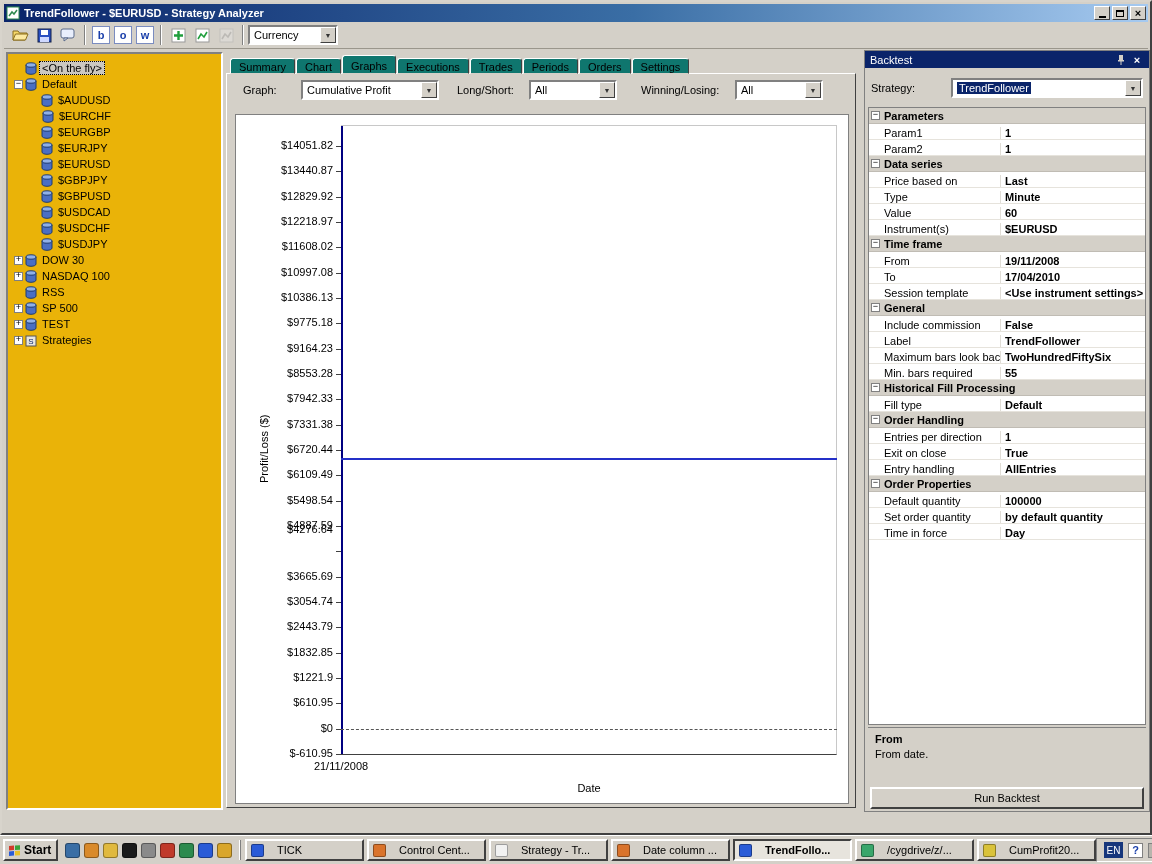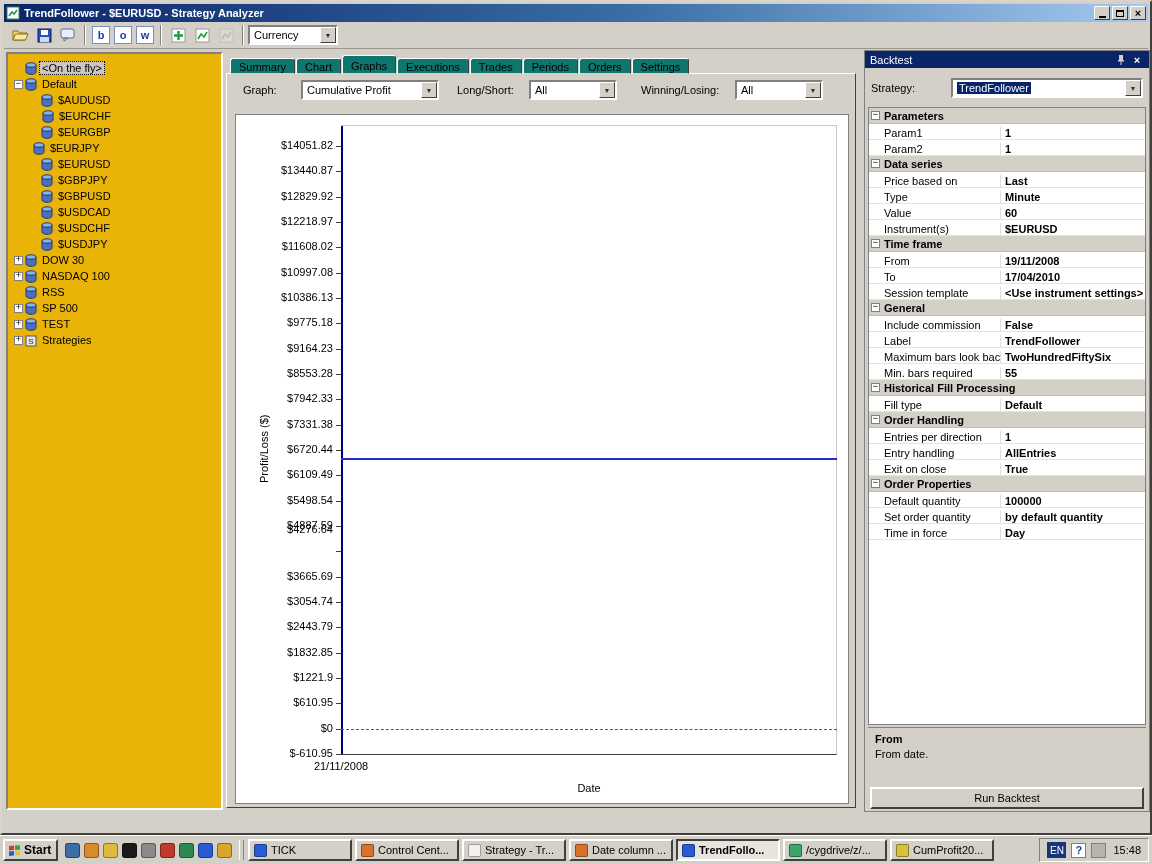--- a/index.html
+++ b/index.html
@@ -100,22 +100,22 @@
     border:2px solid; border-color:#fff #404040 #404040 #fff; text-align:center; padding-top:3px; }
   
   .taskbar { position:absolute; left:0; top:835px; width:1152px; height:29px; background:#d4d0c8;
     border-top:1px solid #fff; display:flex; align-items:center; padding:0 3px; }
   .start-btn { flex:0 0 55px; height:22px; background:#d4d0c8; border:2px solid; border-color:#fff #404040 #404040 #fff;
     display:flex; align-items:center; gap:3px; padding:0 3px; font-weight:bold; font-size:12px; }
   .ql { display:flex; gap:4px; align-items:center; margin:0 7px; }
   .ql-icon { width:15px; height:15px; border-radius:3px; border:1px solid rgba(0,0,0,.35); }
   .tb-handle { width:5px; height:20px; border-left:1px solid #fff; border-right:1px solid #808080; margin-right:4px; }
   .task-btns { display:flex; gap:3px; align-items:center; }
-  .task-btn { width:104px; height:22px; background:#d4d0c8; border:2px solid; border-color:#fff #404040 #404040 #fff;
-    display:flex; align-items:center; gap:4px; padding:0 4px; overflow:hidden; }
+  .task-btn { width:119px; height:22px; background:#d4d0c8; border:2px solid; border-color:#fff #404040 #404040 #fff;
+    display:flex; align-items:center; gap:13px; padding:0 4px; overflow:hidden; }
   .task-btn.pressed { border-color:#404040 #fff #fff #404040; background:#e7e4dd; font-weight:bold; }
   .task-icon { flex:0 0 13px; width:13px; height:13px; border-radius:2px; border:1px solid rgba(0,0,0,.35); }
   .task-label { white-space:nowrap; overflow:hidden; }
   .tray { margin-left:auto; height:24px; border:1px solid; border-color:#808080 #fff #fff #808080;
     display:flex; align-items:center; gap:5px; padding:0 7px; }
   .lang-badge { width:19px; height:16px; background:#16367c; color:#fff; font-size:10px;
     display:flex; align-items:center; justify-content:center; }
   .tray-ico { width:15px; height:15px; background:#fff; border:1px solid #808080; color:#1a3faa;
     font-weight:bold; display:flex; align-items:center; justify-content:center; font-size:11px; }
   .tray-ico.plain { background:#b8b4ac; }
@@ -242,21 +242,21 @@
       <div class="tree-row" style="padding-left: 20px;">
         <span class="expander"></span>
         <span class="tree-icon">
           <svg width="12" height="13">
             <path d="M1 3v7c0 1.3 2.2 2.3 5 2.3s5-1 5-2.3V3" fill="#4a6fc3" stroke="#1d3a6e"></path>
             <ellipse cx="6" cy="3" rx="5" ry="2.2" fill="#8fb0e8" stroke="#1d3a6e"></ellipse>
           </svg>
         </span>
         <span class="tree-label">$EURGBP</span>
       </div>
-      <div class="tree-row" style="padding-left: 12px;">
+      <div class="tree-row" style="padding-left: 20px;">
         <span class="expander"></span>
         <span class="tree-icon">
           <svg width="12" height="13">
             <path d="M1 3v7c0 1.3 2.2 2.3 5 2.3s5-1 5-2.3V3" fill="#4a6fc3" stroke="#1d3a6e"></path>
             <ellipse cx="6" cy="3" rx="5" ry="2.2" fill="#8fb0e8" stroke="#1d3a6e"></ellipse>
           </svg>
         </span>
         <span class="tree-label">$EURJPY</span>
       </div>
       <div class="tree-row" style="padding-left: 20px;">
@@ -597,27 +597,27 @@
           <span class="gbox">−</span>
           <span>Order Handling</span>
         </div>
         <div class="grid-row prop">
           <span class="strip"></span>
           <span class="pname">Entries per direction</span>
           <span class="pval">1</span>
         </div>
         <div class="grid-row prop">
           <span class="strip"></span>
+          <span class="pname">Exit on close</span>
+          <span class="pval">True</span>
+        </div>
+        <div class="grid-row prop">
+          <span class="strip"></span>
           <span class="pname">Entry handling</span>
           <span class="pval">AllEntries</span>
-        </div>
-        <div class="grid-row prop">
-          <span class="strip"></span>
-          <span class="pname">Exit on close</span>
-          <span class="pval">True</span>
         </div>
         <div class="grid-row group">
           <span class="gbox">−</span>
           <span>Order Properties</span>
         </div>
         <div class="grid-row prop">
           <span class="strip"></span>
           <span class="pname">Default quantity</span>
           <span class="pval">100000</span>
         </div>

